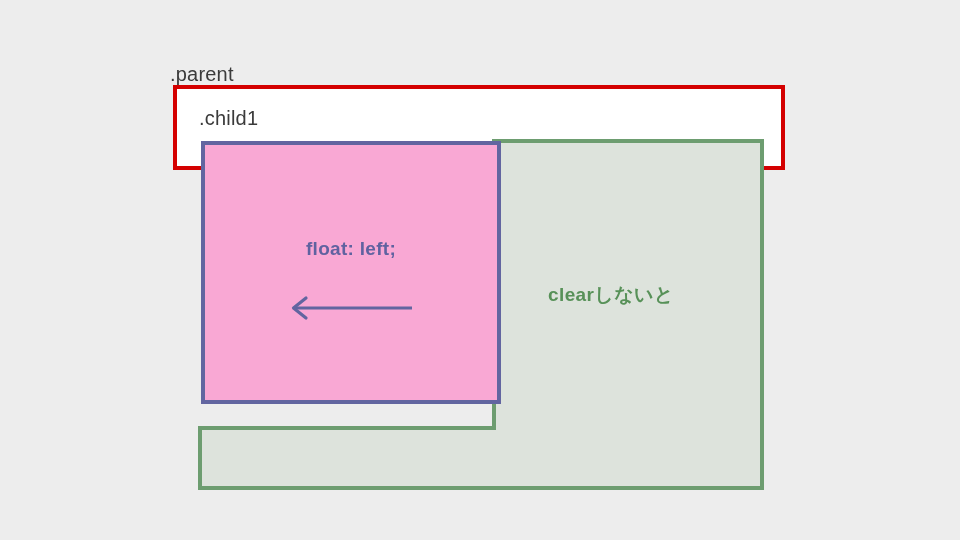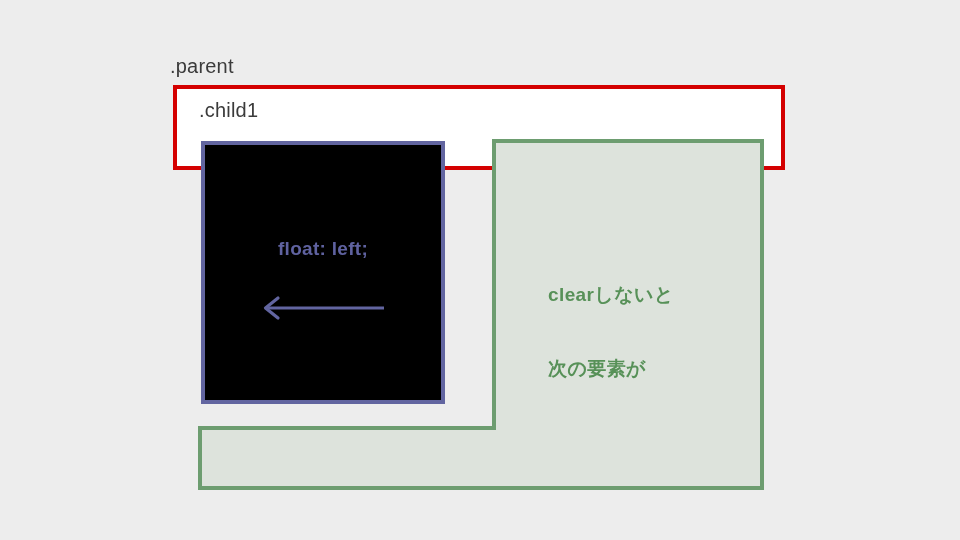--- a/index.html
+++ b/index.html
@@ -21,20 +21,21 @@
   }
 
   
   .label {
     position: absolute;
     color: #3b3b3b;
     font-size: 20px;
     line-height: 1;
     letter-spacing: 0.2px;
     white-space: nowrap;
+    margin-top: 8px;
   }
   #parent-label { left: 170px; top: 56px; }
   #child1-label { left: 199px; top: 100px; }
 
   
   #parent-box {
     position: absolute;
     left: 173px;
     top: 85px;
     width: 612px;
@@ -42,24 +43,24 @@
     box-sizing: border-box;
     background: #ffffff;
     border: 4px solid #d40000;
   }
 
   
   #child1-box {
     position: absolute;
     left: 201px;
     top: 141px;
-    width: 244px;
+    width: 300px;
     height: 263px;
     box-sizing: border-box;
-    background: #000000;
+    background: #f9a8d4;
     border: 4px solid #6265a0;
   }
   #child1-text {
     position: absolute;
     left: 0;
     top: 93px;
     width: 100%;
     text-align: center;
     color: #5f62a0;
     font-size: 19px;
@@ -120,16 +121,15 @@
     <div id="child1-text">float: left;</div>
 
     <svg id="child1-arrow" viewBox="0 0 126 26" xmlns="http://www.w3.org/2000/svg">
       <line x1="6" y1="13" x2="124" y2="13" stroke="#6265a0" stroke-width="3.2" stroke-linecap="butt"></line>
       <polyline points="18,3 5.5,13 18,23" fill="none" stroke="#6265a0" stroke-width="3.2" stroke-linecap="round" stroke-linejoin="round"></polyline>
     </svg>
   </div>
 
   <div id="child2-text">
     <span class="line">clearしないと</span>
-    <span class="line">次の要素が</span>
   </div>
 
 </div>
 
 </body></html>

